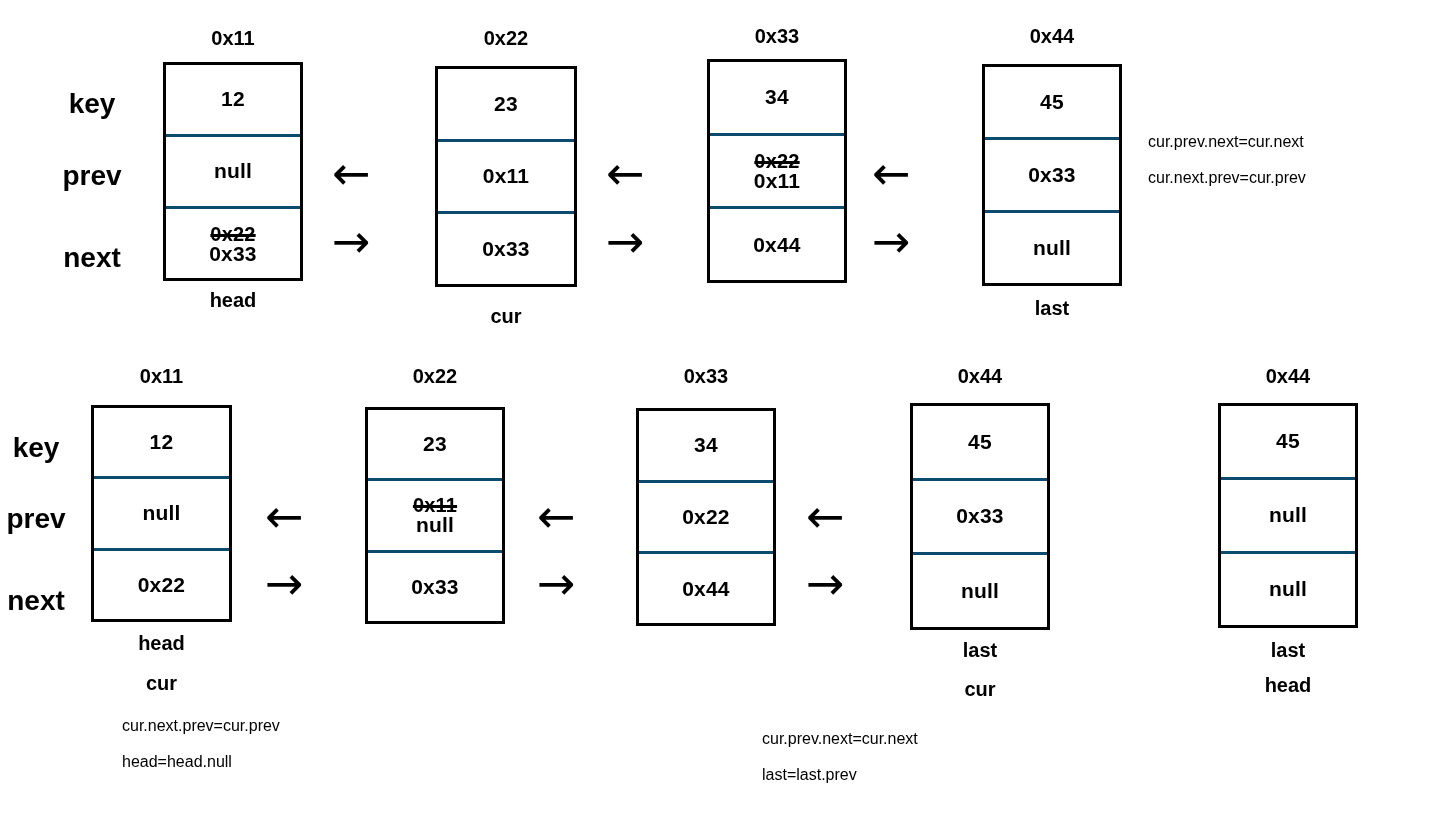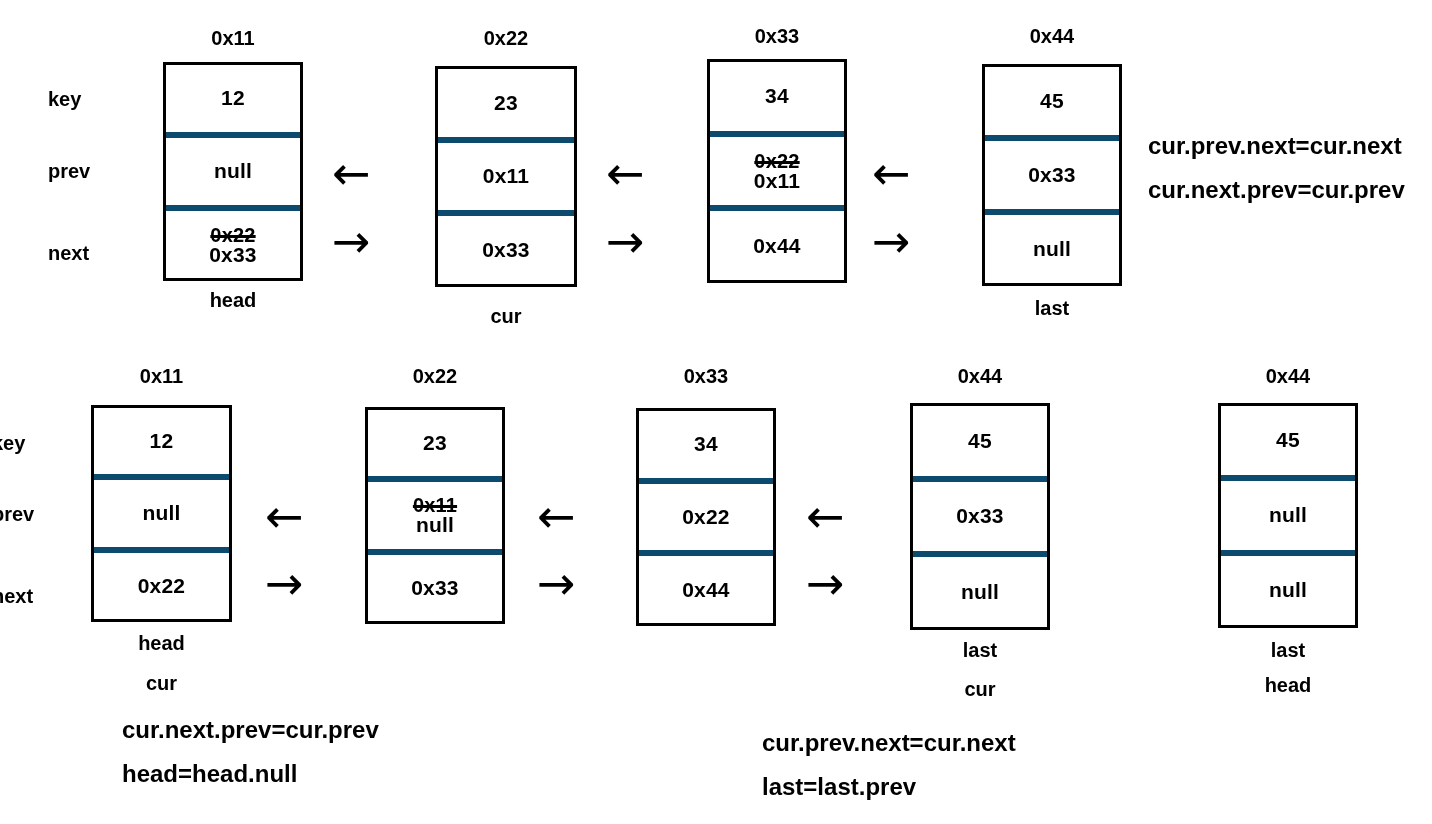--- a/index.html
+++ b/index.html
@@ -32,21 +32,21 @@
     box-sizing: border-box;
     display: flex;
     align-items: center;
     justify-content: center;
     position: relative;
     font-size: 21px;
     font-weight: bold;
     letter-spacing: .2px;
   }
   .cell + .cell {
-    border-top: 6px solid #0c4a6e;
+    border-top: 3px solid #0c4a6e;
   }
   .cell .val {
     line-height: 1.05;
     text-align: center;
   }
   
   .cell.stacked .val {
     display: flex;
     flex-direction: column;
     align-items: center;
@@ -78,42 +78,42 @@
     position: absolute;
     font-size: 20px;
     font-weight: bold;
     text-align: center;
     white-space: nowrap;
   }
 
   
   .field-label {
     position: absolute;
-    font-size: 20px;
+    font-size: 28px;
     font-weight: bold;
-    text-align: left;
+    text-align: center;
     white-space: nowrap;
   }
 
   
   .arrow {
     position: absolute;
     font-size: 46px;
     line-height: 1;
     font-weight: normal;
     font-family: "DejaVu Sans", sans-serif;
     color: #000000;
     user-select: none;
   }
 
   
   .code-block {
     position: absolute;
-    font-size: 24px;
-    font-weight: bold;
+    font-size: 16px;
+    font-weight: normal;
     white-space: nowrap;
     line-height: 1.0;
   }
   .code-line {
     display: block;
     white-space: nowrap;
   }
   .code-line + .code-line {
     margin-top: 20px;
   }

